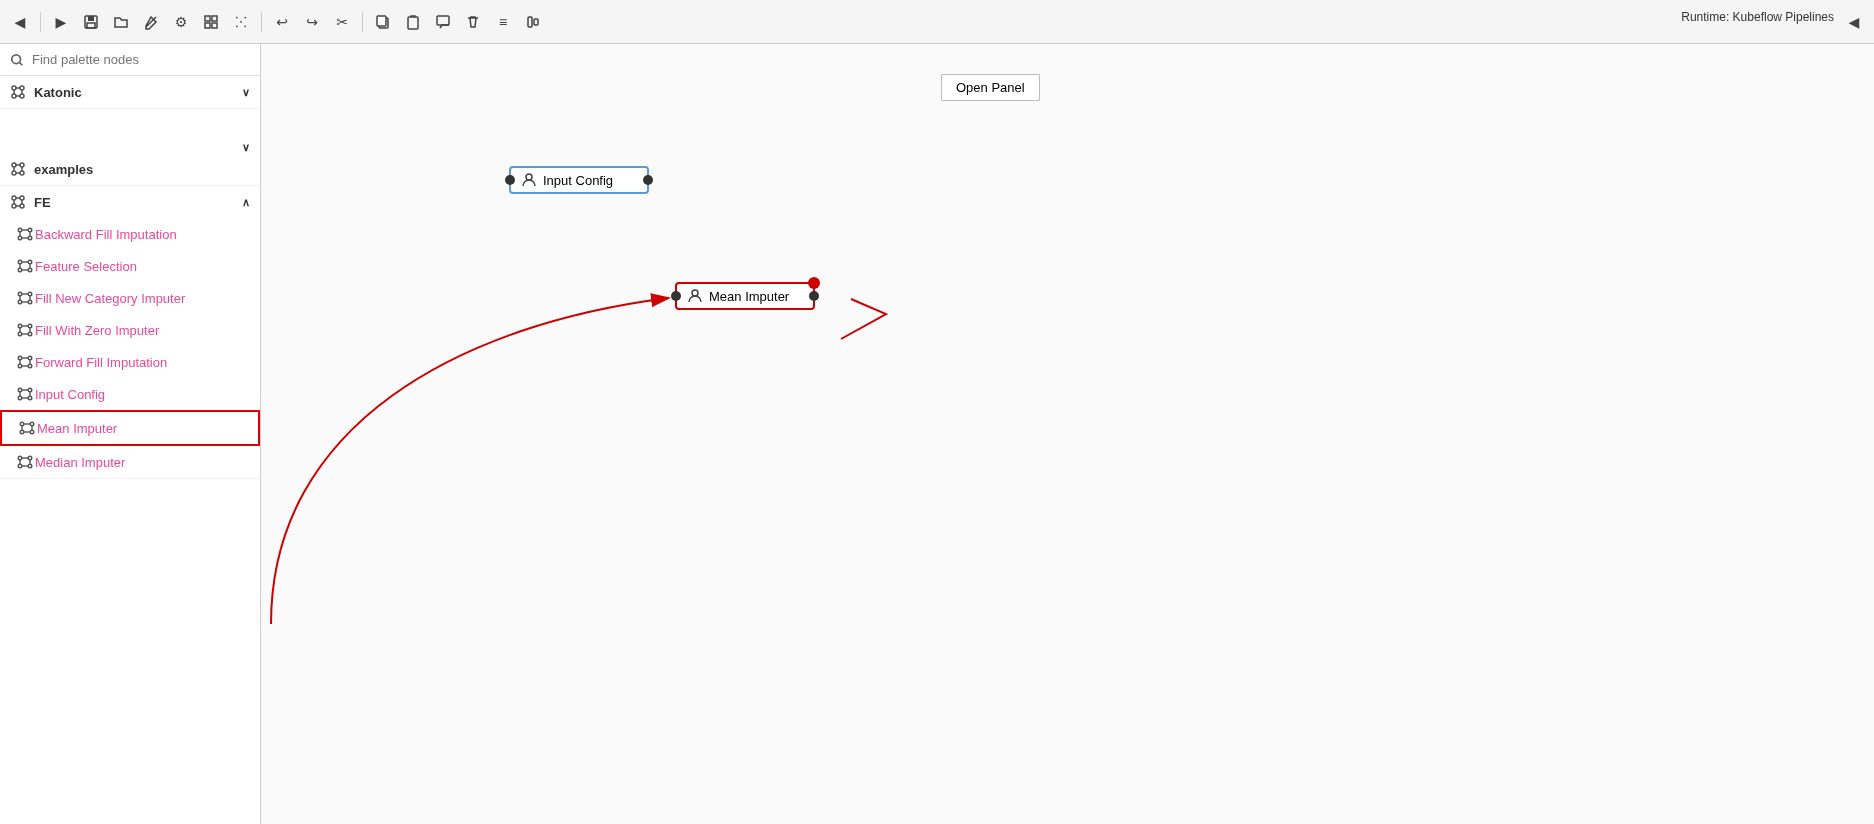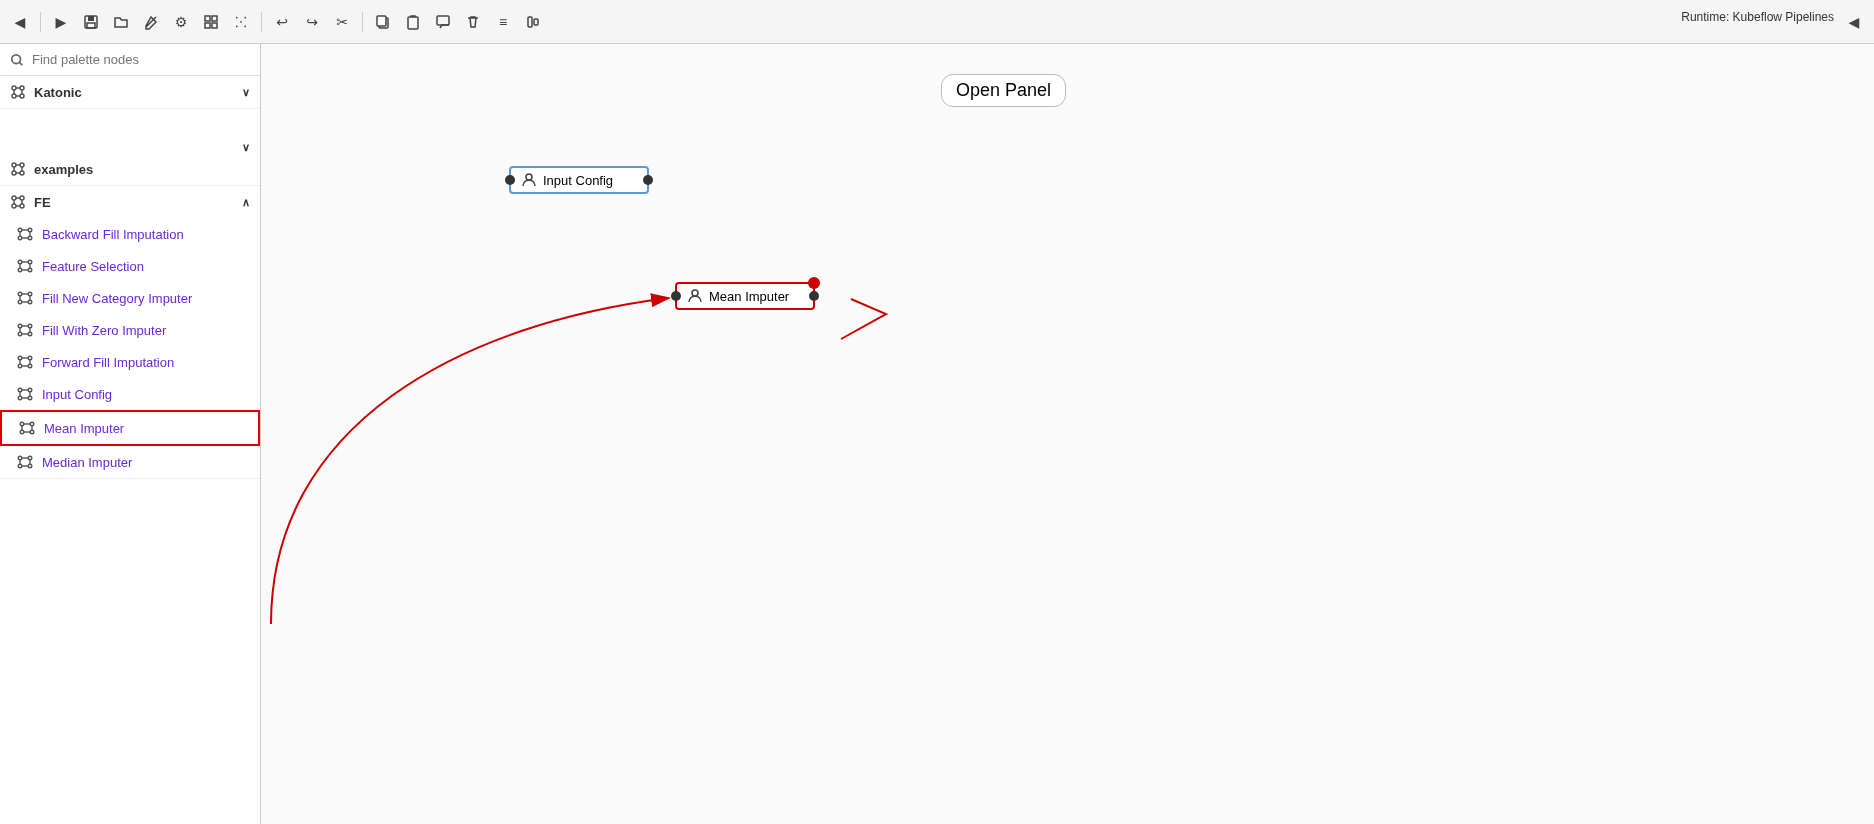--- a/index.html
+++ b/index.html
@@ -92,23 +92,23 @@
       font-weight: 600;
       font-size: 13px;
       color: #333;
     }
 
     .sidebar-item {
       display: flex;
       align-items: center;
       padding: 7px 10px 7px 16px;
       cursor: pointer;
-      gap: 8px;
+      gap: 1px;
       font-size: 13px;
-      color: #6d28d9;
+      color: #ec4899;
     }
     .sidebar-item.selected {
       border: 2px solid #d00;
       background: #fff;
     }
 
     
     .canvas {
       flex: 1;
       background: #fafafa;
@@ -165,23 +165,23 @@
     }
 
     
     .open-panel-btn {
       position: absolute;
       top: 30px;
       left: 680px;
       padding: 5px 14px;
       background: #fff;
       border: 1px solid #bbb;
-      border-radius: 12px;
+      border-radius: 1px;
       cursor: pointer;
-      font-size: 18px;
+      font-size: 13px;
     }
 
     
     .canvas-svg {
       position: absolute;
       top: 0;
       left: 0;
       width: 100%;
       height: 100%;
       pointer-events: none;

